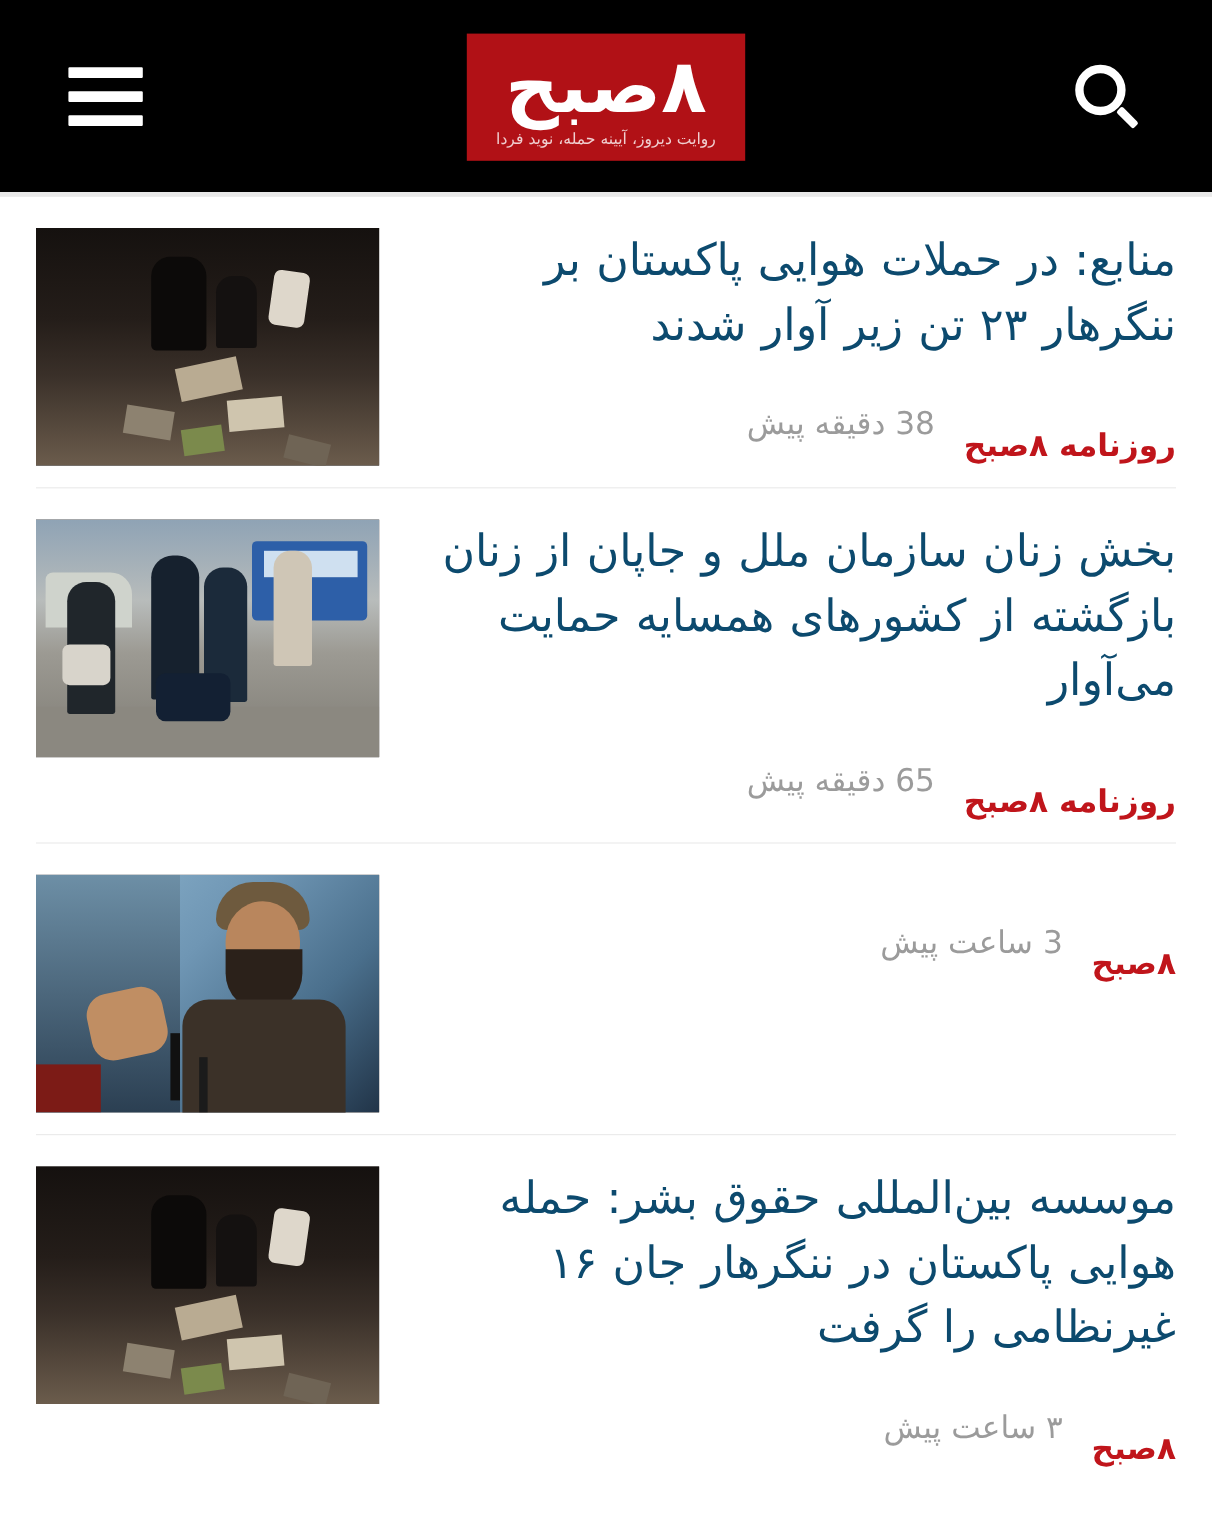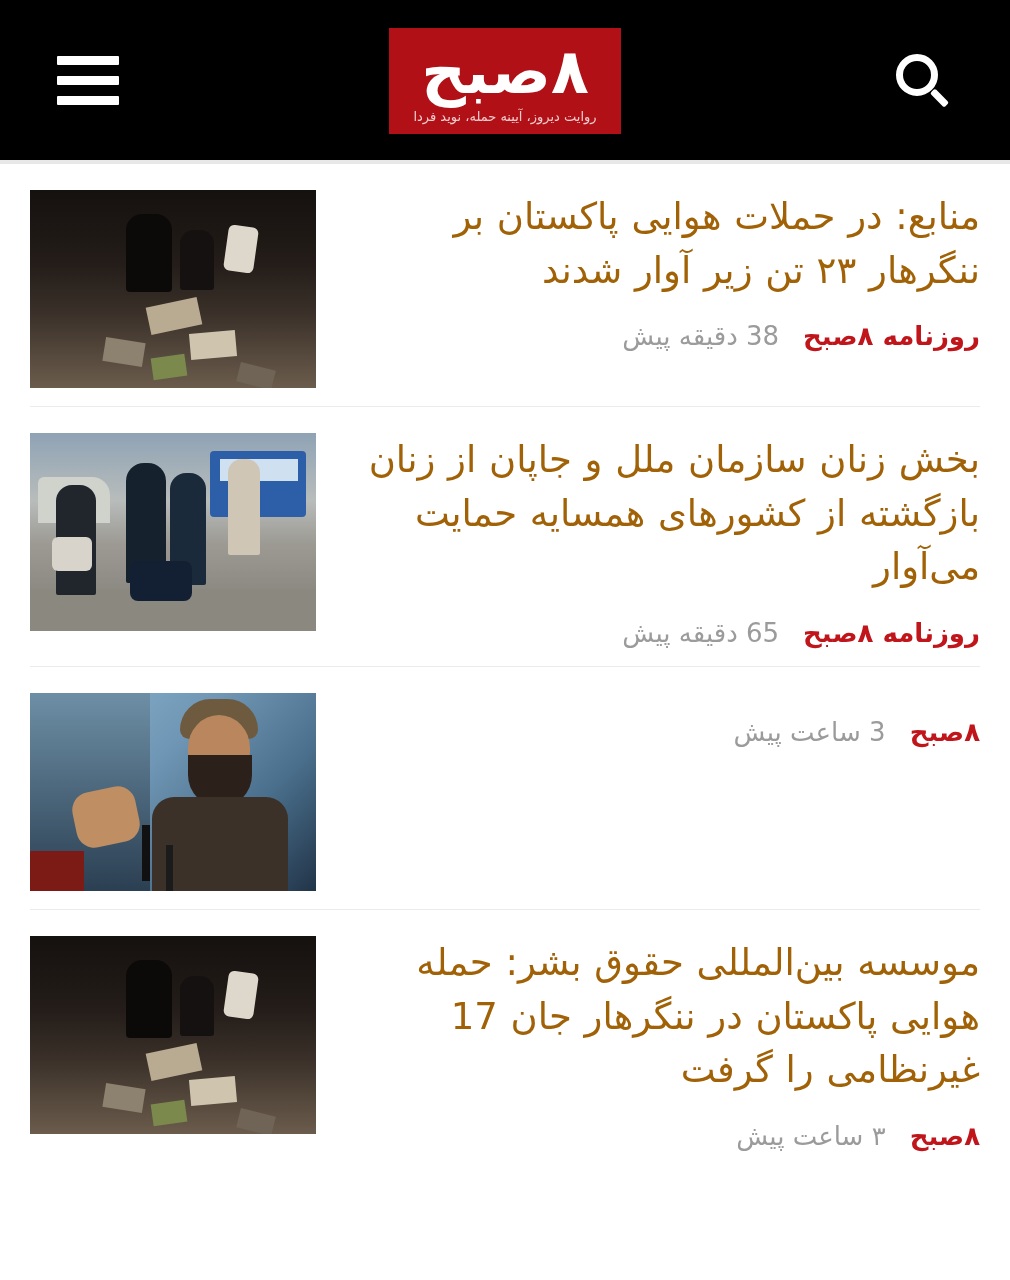--- a/index.html
+++ b/index.html
@@ -109,34 +109,34 @@
   .art-text {
     flex: 1;
     display: flex;
     flex-direction: column;
     text-align: right;
     direction: rtl;
   }
   .art-title {
     font-size: 37px;
     line-height: 1.45;
-    color: #a16207;
+    color: #0c4a6e;
     font-weight: normal;
     word-spacing: 1px;
   }
   .art-meta {
     margin-top: 24px;
     display: flex;
     flex-direction: row;
     align-items: center;
     gap: 24px;
     direction: rtl;
     font-size: 26px;
   }
-  .art-source { color: #c0151b; font-weight: bold; white-space: nowrap; }
+  .art-source { color: #c0151b; font-weight: bold; white-space: nowrap; margin-top: 36px; }
   .art-time { color: #9b9b9b; white-space: nowrap; }
 
   .art-thumb {
     width: 286px;
     height: 198px;
     flex: 0 0 286px;
     overflow: hidden;
     background: #2a2623;
     position: relative;
   }
@@ -278,21 +278,21 @@
       <span class="m-beard"></span>
       <span class="m-body"></span>
       <span class="m-hand"></span>
       <span class="m-mic"></span>
       <span class="m-mic2"></span>
     </div>
   </div>
 
   <div class="article">
     <div class="art-text">
-      <div class="art-title">موسسه بین‌المللی حقوق بشر: حمله هوایی پاکستان در ننگرهار جان 17 غیرنظامی را گرفت</div>
+      <div class="art-title">موسسه بین‌المللی حقوق بشر: حمله هوایی پاکستان در ننگرهار جان ۱۶ غیرنظامی را گرفت</div>
       <div class="art-meta">
         <span class="art-source">۸صبح</span>
         <span class="art-time">۳ ساعت پیش</span>
       </div>
     </div>
     <div class="art-thumb thumb-debris">
       <span class="d-sky"></span>
       <span class="d-fig"></span>
       <span class="d-fig2"></span>
       <span class="d-white"></span>

